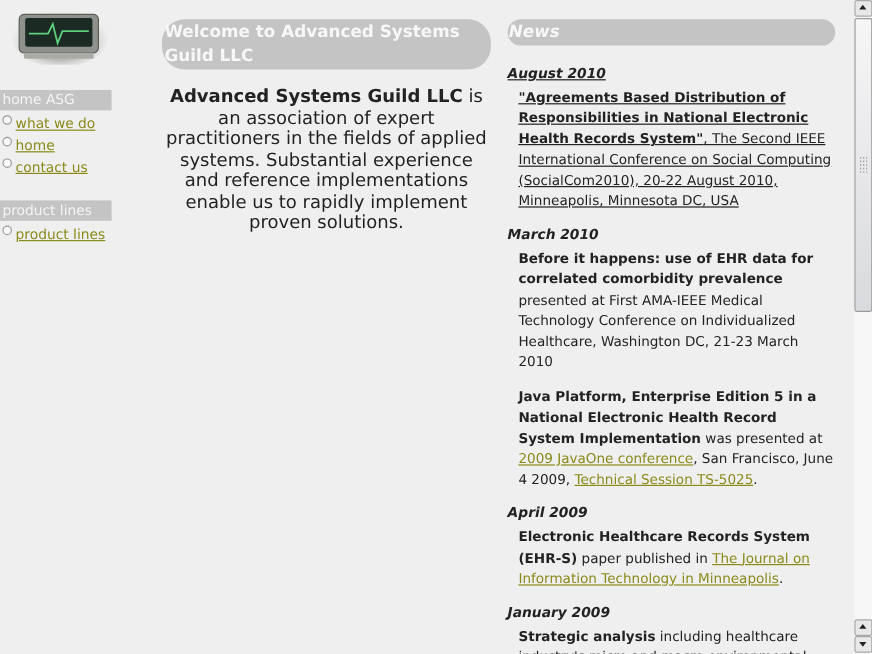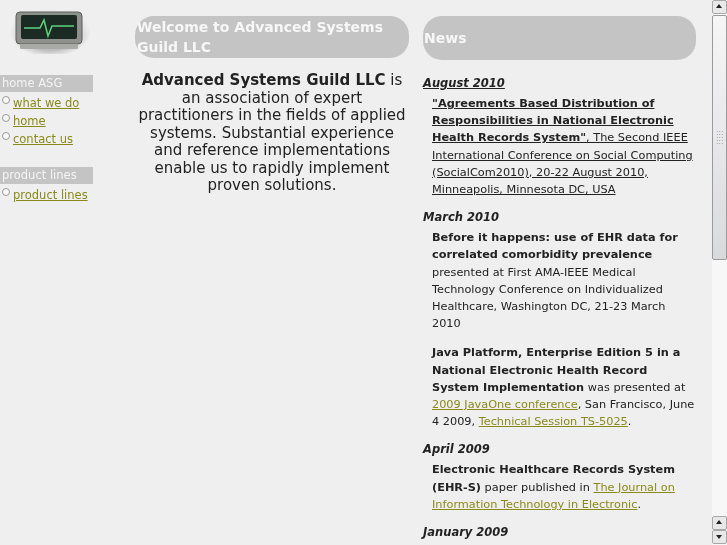--- a/index.html
+++ b/index.html
@@ -24,21 +24,21 @@
 
   .main { position:absolute; left:135px; top:16px; width:274px; }
   .heading {
     background:#c4c4c4; color:#f7f7f7; font-weight:bold; font-size:14px;
     line-height:20px; padding:1px 2px; margin:0;border-radius:19px;
   }
   .main p { font-size:15px; line-height:17.5px; margin:14px 0 0 0;text-align:center; }
   .main p + p { margin-top:11px; }
 
   .news { position:absolute; left:423px; top:16px; width:273px; }
-  .news .heading { padding:12px 1px; }
+  .news .heading { padding:1px 1px;font-style:italic; }
   .news-item { margin-top:12px; }
   .news-date { font-style:italic; font-weight:bold; font-size:11.5px; line-height:15px; margin:0 0 4px 0; }
   .news-body { font-size:11.3px; line-height:17.2px; margin:0 0 0 9px; }
   .news-item:first-of-type { margin-top:16px;text-decoration:underline; }
 
   .scrollbar { position:absolute; left:712px; top:0; width:15px; height:545px; background:#f7f7f7; }
   .sb-btn { position:absolute; left:0; width:13px; height:12px; border:1px solid #a8a8a8; background:#e8e8e8; border-radius:2px; }
   .sb-btn::after { content:""; position:absolute; left:3px; border-left:3.5px solid transparent; border-right:3.5px solid transparent; }
   .sb-up::after { top:3px; border-bottom:4px solid #222; }
   .sb-down::after { top:4px; border-top:4px solid #222; }
@@ -97,21 +97,21 @@
   </div>
   <div class="news-item">
     <div class="news-date">March 2010</div>
     <div class="news-body"><b>Before it happens: use of EHR data for correlated comorbidity prevalence</b><span> presented at First AMA-IEEE Medical Technology Conference on Individualized Healthcare, Washington DC, 21-23 March 2010</span></div>
   </div>
   <div class="news-item">
     <div class="news-body"><b>Java Platform, Enterprise Edition 5 in a National Electronic Health Record System Implementation</b><span> was presented at </span><a href="#">2009 JavaOne conference</a><span>, San Francisco, June 4 2009, </span><a href="#">Technical Session TS-5025</a><span>.</span></div>
   </div>
   <div class="news-item">
     <div class="news-date">April 2009</div>
-    <div class="news-body"><b>Electronic Healthcare Records System (EHR-S)</b><span> paper published in </span><a href="#">The Journal on Information Technology in Electronic</a><span>.</span></div>
+    <div class="news-body"><b>Electronic Healthcare Records System (EHR-S)</b><span> paper published in </span><a href="#">The Journal on Information Technology in Minneapolis</a><span>.</span></div>
   </div>
   <div class="news-item">
     <div class="news-date">January 2009</div>
     <div class="news-body"><b>Strategic analysis</b><span> including healthcare industry's micro and macro environmental analysis, SWOT,</span></div>
   </div>
 </div>
 
 <div class="scrollbar">
   <div class="sb-btn sb-up" style="top:0"></div>
   <div class="sb-thumb">

